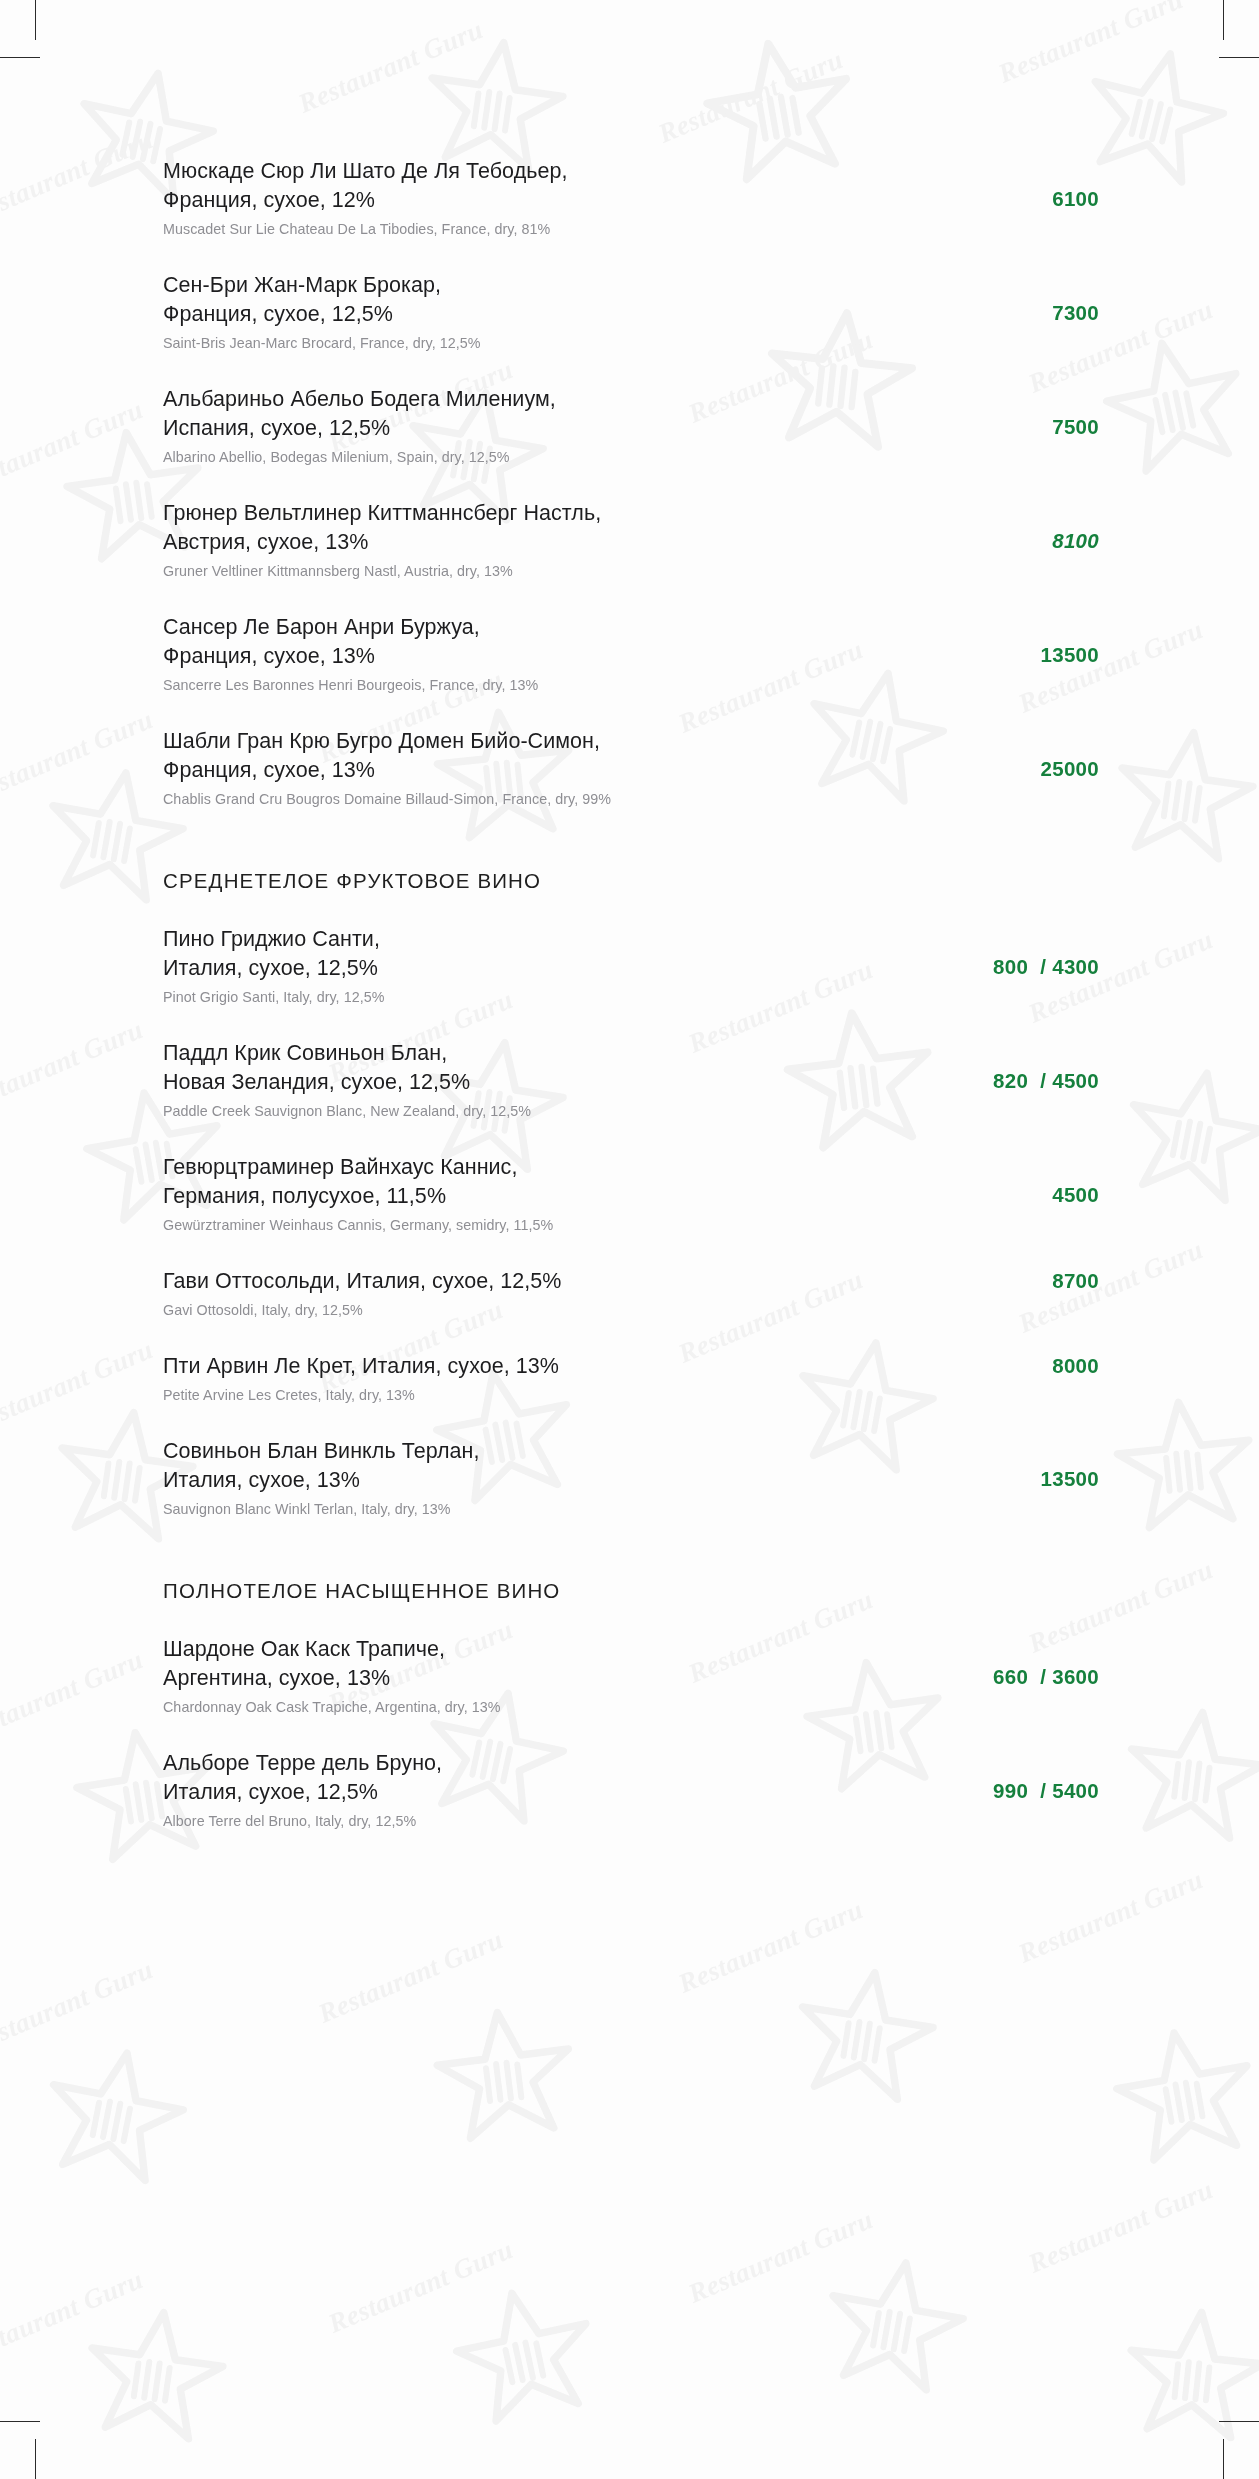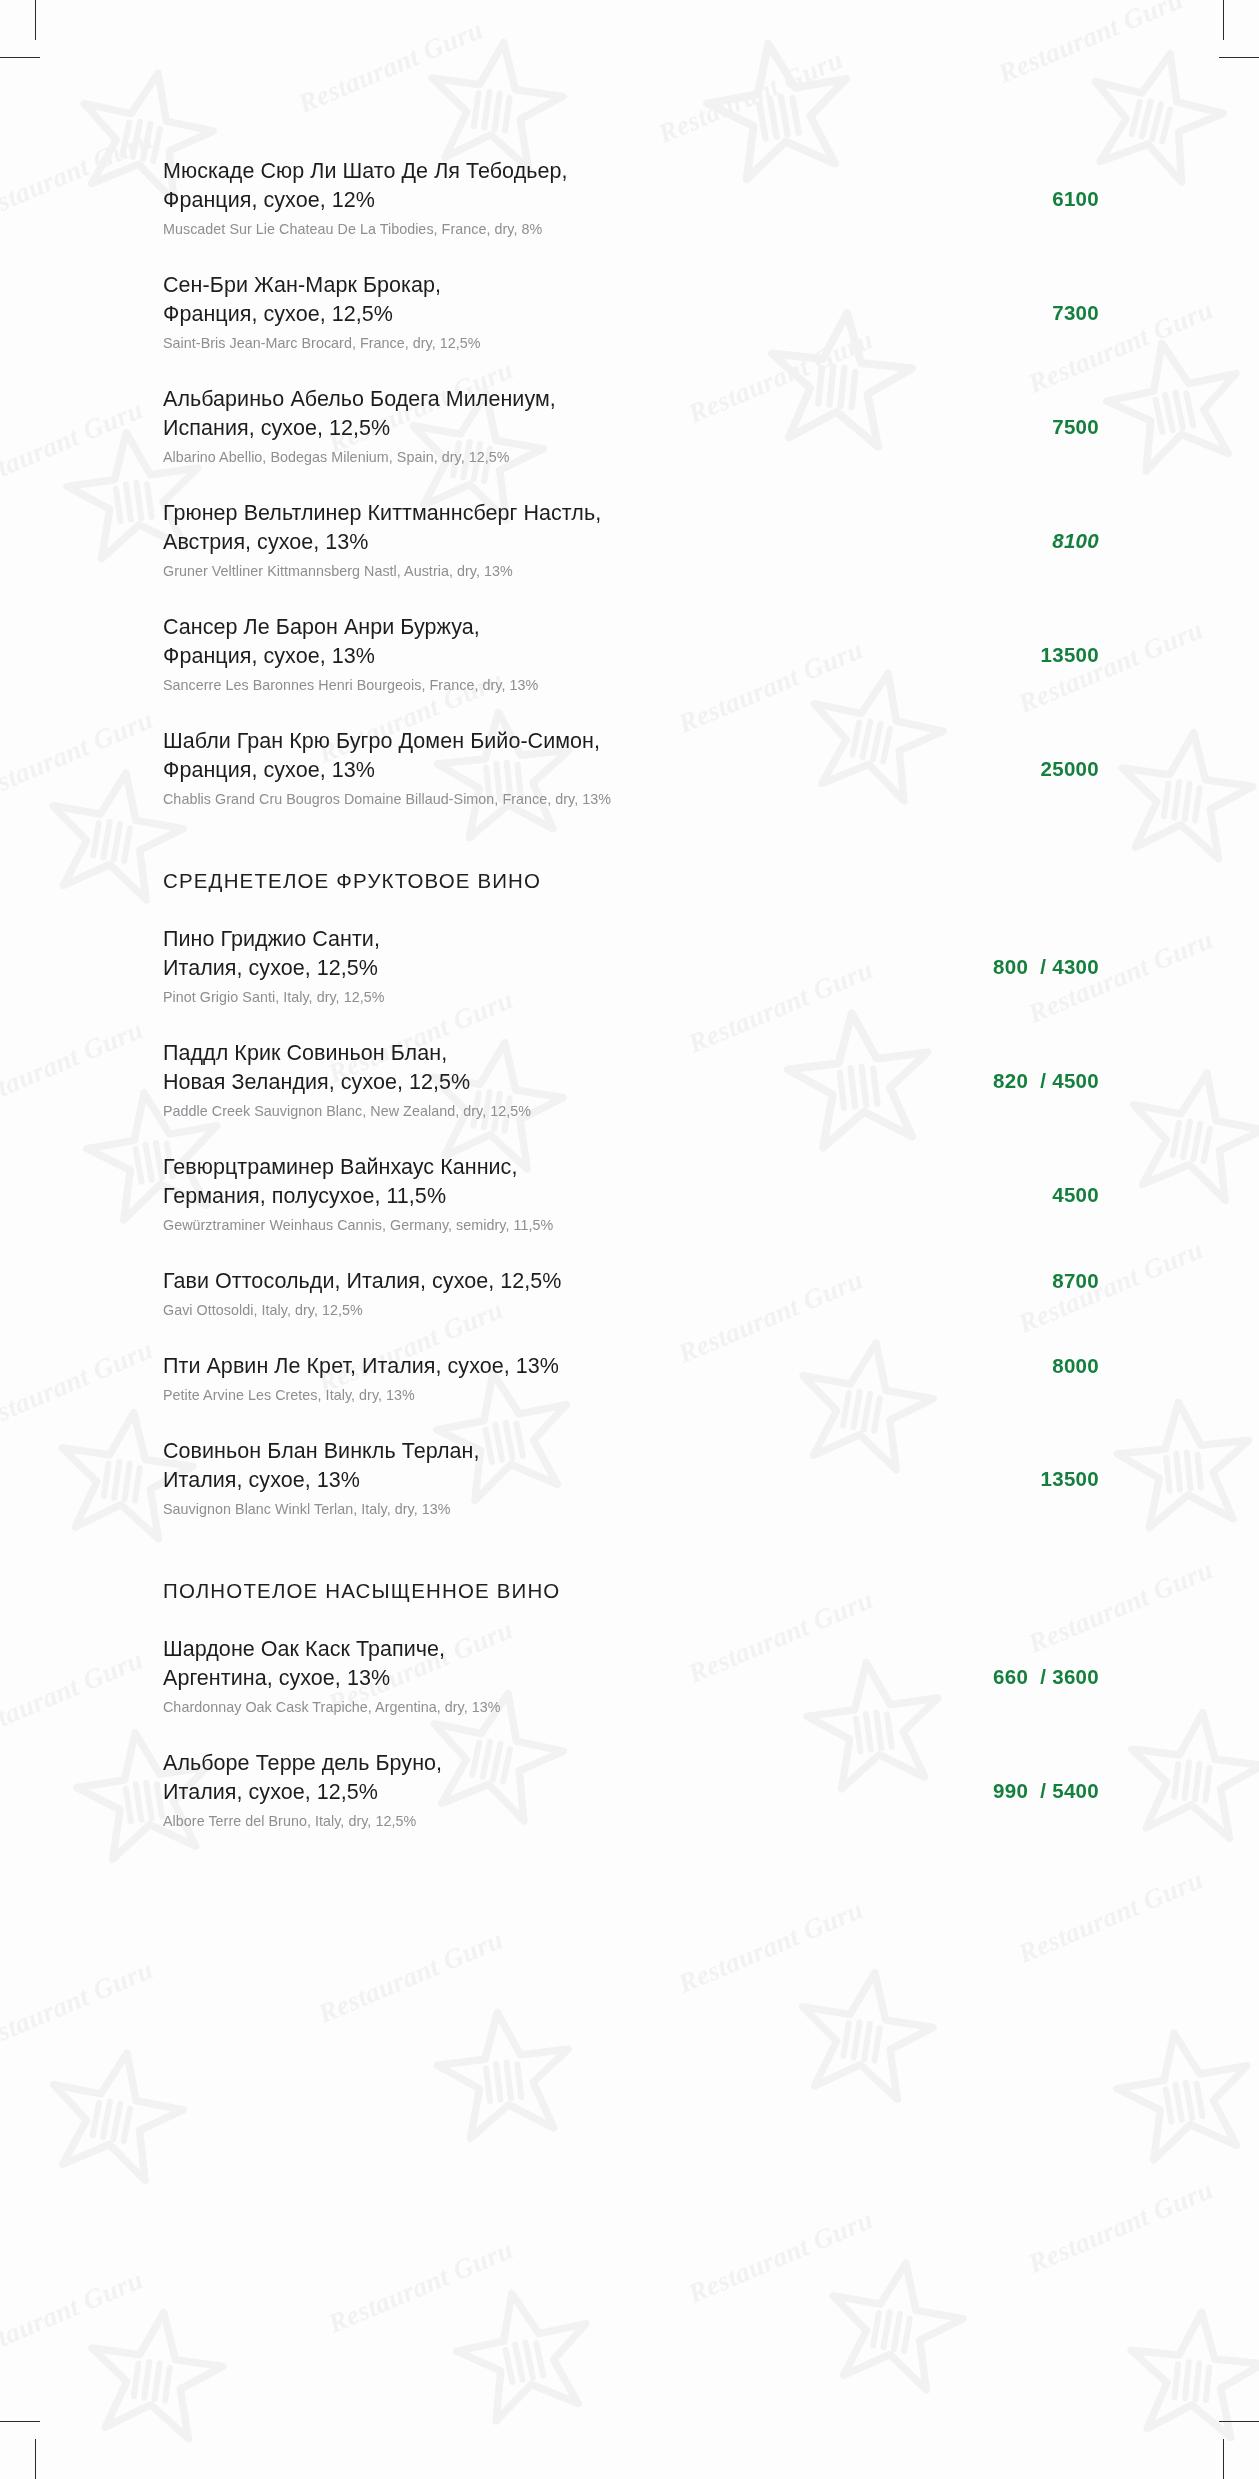--- a/index.html
+++ b/index.html
@@ -339,21 +339,21 @@
   <div class="crop crop-v" style="left:35px; top:2439px;"></div>
   <div class="crop crop-h" style="left:0px;  top:2421px;"></div>
   <div class="crop crop-v" style="left:1223px; top:2439px;"></div>
   <div class="crop crop-h" style="left:1219px; top:2421px;"></div>
 
   <div class="content" id="menu-root">
       <div class="menu-item" style="margin-top:157px;">
         <div class="item-texts">
           <div class="item-name">Мюскаде Сюр Ли Шато Де Ля Тебодьер,
 Франция, сухое, 12%</div>
-          <div class="item-desc">Muscadet Sur Lie Chateau De La Tibodies, France, dry, 8%</div>
+          <div class="item-desc">Muscadet Sur Lie Chateau De La Tibodies, France, dry, 81%</div>
         </div>
         <div class="item-price" style="margin-top: 30px;">6100</div>
       </div>
       <div class="menu-item" style="margin-top:32px;">
         <div class="item-texts">
           <div class="item-name">Сен-Бри Жан-Марк Брокар,
 Франция, сухое, 12,5%</div>
           <div class="item-desc">Saint-Bris Jean-Marc Brocard, France, dry, 12,5%</div>
         </div>
         <div class="item-price" style="margin-top: 30px;">7300</div>
@@ -379,21 +379,21 @@
           <div class="item-name">Сансер Ле Барон Анри Буржуа,
 Франция, сухое, 13%</div>
           <div class="item-desc">Sancerre Les Baronnes Henri Bourgeois, France, dry, 13%</div>
         </div>
         <div class="item-price" style="margin-top: 30px;">13500</div>
       </div>
       <div class="menu-item" style="margin-top:32px;justify-content:center;">
         <div class="item-texts">
           <div class="item-name">Шабли Гран Крю Бугро Домен Бийо-Симон,
 Франция, сухое, 13%</div>
-          <div class="item-desc">Chablis Grand Cru Bougros Domaine Billaud-Simon, France, dry, 13%</div>
+          <div class="item-desc">Chablis Grand Cru Bougros Domaine Billaud-Simon, France, dry, 99%</div>
         </div>
         <div class="item-price" style="margin-top: 30px;">25000</div>
       </div>
       <div class="section-title" style="margin-top:60px; margin-bottom:30px;">СРЕДНЕТЕЛОЕ ФРУКТОВОЕ ВИНО</div>
       <div class="menu-item" style="margin-top:32px;">
         <div class="item-texts">
           <div class="item-name">Пино Гриджио Санти,
 Италия, сухое, 12,5%</div>
           <div class="item-desc">Pinot Grigio Santi, Italy, dry, 12,5%</div>
         </div>

